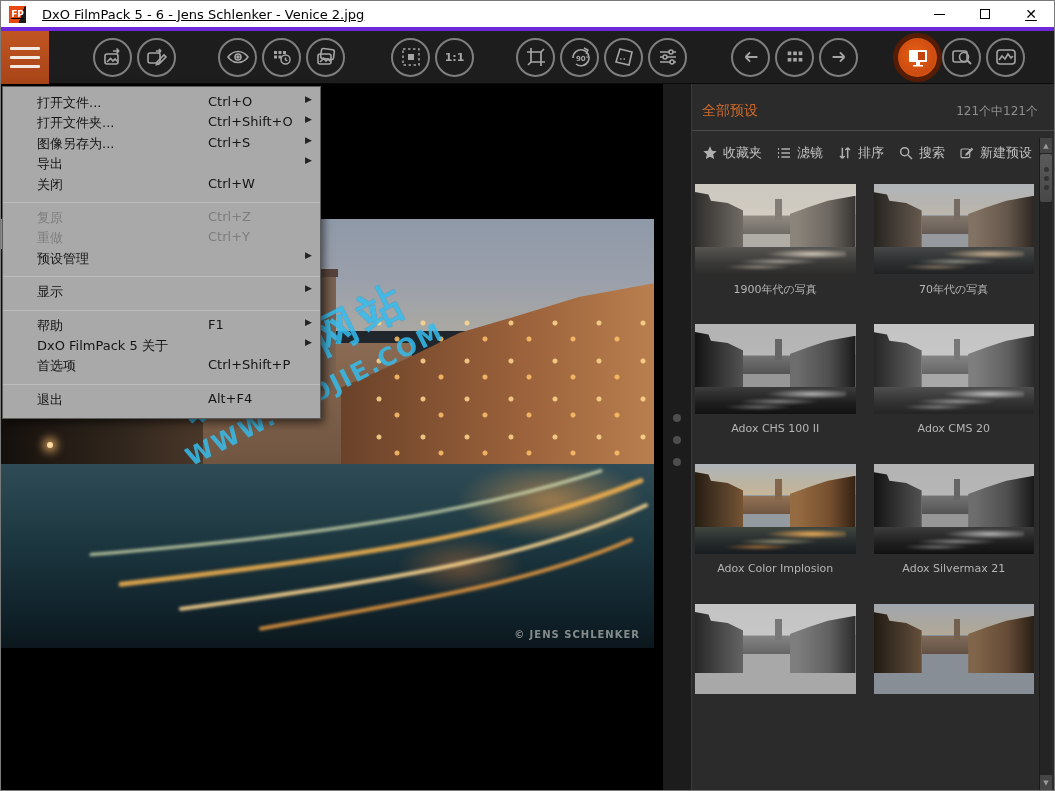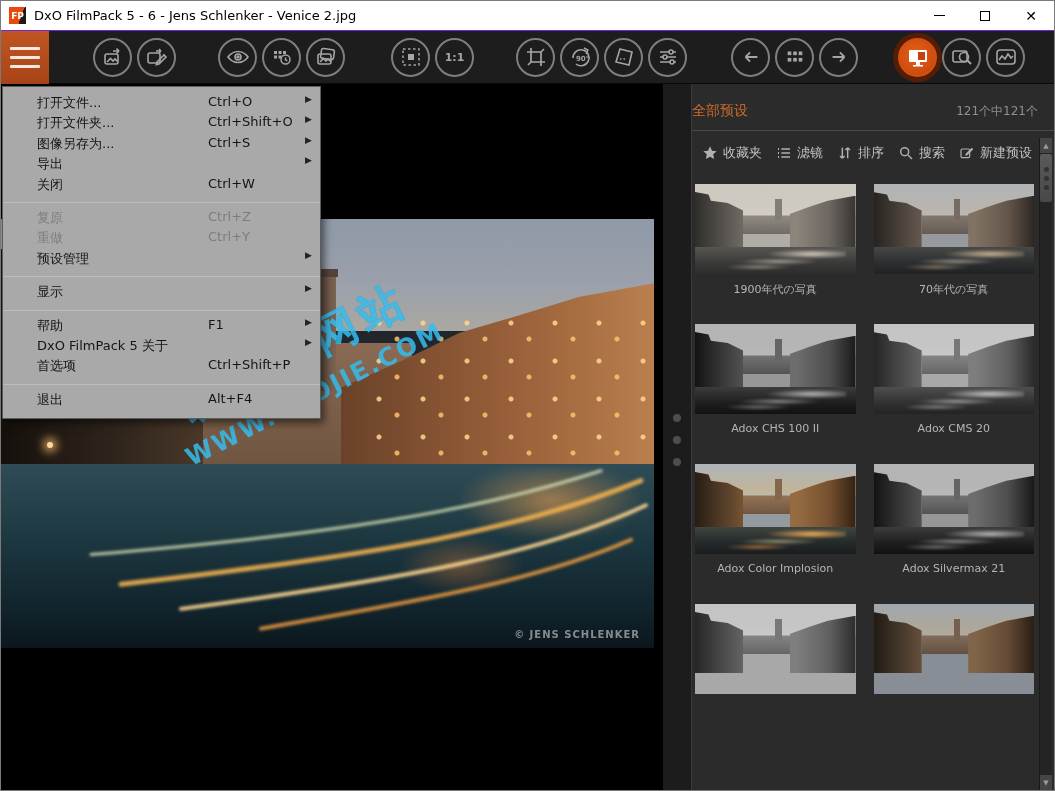--- a/index.html
+++ b/index.html
@@ -1,22 +1,22 @@
 <!DOCTYPE html>
 <html><head>
 <meta charset="utf-8">
 <style>
   html,body{margin:0;padding:0;background:#444;}
   *{box-sizing:border-box;font-family:"DejaVu Sans","Liberation Sans",sans-serif;}
   .window{position:relative;width:1055px;height:791px;background:#000;overflow:hidden;border:1px solid #7a7a7a;}
 
   
-  .titlebar{position:absolute;top:0;left:0;right:0;height:30px;background:#fff;display:flex;align-items:center;padding-left:8px;border-bottom:1px solid #6d28d9;}
+  .titlebar{position:absolute;top:0;left:0;right:0;height:30px;background:#fff;display:flex;align-items:center;padding-left:8px;border-bottom:4px solid #6d28d9;text-decoration:underline;}
   .fp-logo{width:17px;height:17px;background:linear-gradient(110deg,#e8490f 0 68%,#1a1a1a 68%);color:#fff;font-size:9px;font-weight:bold;display:flex;align-items:center;justify-content:center;letter-spacing:0;}
-  .win-title{margin-left:8px;font-size:13px;color:#000;}
+  .win-title{margin-left:16px;font-size:13px;color:#000;}
   .win-controls{margin-left:auto;display:flex;height:100%;}
   .win-btn{width:46px;height:100%;display:flex;align-items:center;justify-content:center;color:#000;cursor:default;}
   .glyph-min{width:11px;height:1px;background:#000;display:block;}
   .glyph-max{width:10px;height:10px;border:1px solid #000;display:block;}
   .glyph-close{font-size:14px;line-height:1;}
 
   
   .toolbar{position:absolute;top:30px;left:0;right:0;height:53px;background:#1d1d1d;display:flex;align-items:center;border-bottom:1px solid #0a0a0a;}
   .hamburger{width:48px;height:53px;background:linear-gradient(180deg,#c05522 0%,#a84418 100%);border:none;display:flex;flex-direction:column;justify-content:center;gap:6px;padding:0 9px;cursor:pointer;}
   .hamburger span{display:block;height:3px;background:#f2e9e2;border-radius:1px;}
@@ -45,21 +45,21 @@
   .p-reflect{position:absolute;right:2%;bottom:4%;width:46%;height:38%;background:radial-gradient(ellipse 45% 35% at 70% 20%,rgba(255,170,80,.55),transparent 70%),radial-gradient(ellipse 30% 25% at 40% 60%,rgba(255,140,60,.35),transparent 70%);filter:blur(3px);}
   .p-trails{position:absolute;left:0;bottom:0;width:100%;height:46%;}
   .p-lamp{position:absolute;left:7%;top:52%;width:6px;height:6px;border-radius:50%;background:#ffd9a0;box-shadow:0 0 10px 4px rgba(255,190,110,.8);}
   .watermark{position:absolute;left:24%;top:24%;transform:rotate(-27deg);color:#35bdee;opacity:.85;text-align:center;pointer-events:none;}
   .wm1{font-size:44px;font-weight:bold;letter-spacing:6px;text-shadow:0 0 1px #1b8cbf;}
   .wm2{font-size:25px;font-weight:bold;letter-spacing:2px;margin-top:2px;}
   .copyright{position:absolute;right:14px;bottom:8px;color:#9aa0a0;font-size:10px;font-weight:bold;letter-spacing:1px;opacity:.85;}
 
   
   .panel{position:relative;flex:1;height:100%;background:#2b2b2b;overflow:hidden;}
-  .panel-header{position:absolute;top:18px;left:0;right:16px;display:flex;align-items:center;text-align:right;}
+  .panel-header{position:absolute;top:18px;left:10px;right:16px;display:flex;align-items:center;text-align:right;}
   .panel-title{color:#cf6a2b;font-size:14px;}
   .panel-count{margin-left:auto;color:#8f8f8f;font-size:12px;}
   .panel-hr{position:absolute;top:46px;left:0;right:0;height:1px;background:#4a4a4a;}
   .panel-tools{position:absolute;top:56px;left:10px;right:10px;height:26px;display:flex;align-items:center;gap:0;color:#c2c2c2;font-size:13px;}
   .ptool{display:flex;align-items:center;gap:5px;cursor:pointer;white-space:nowrap;}
   .ptool + .ptool{margin-left:14px;}
   .ptool svg{display:block;}
 
   #preset-grid{position:absolute;top:100px;left:3px;right:20px;display:grid;grid-template-columns:1fr 1fr;column-gap:18px;row-gap:28px;}
   .preset{display:flex;flex-direction:column;cursor:pointer;}

